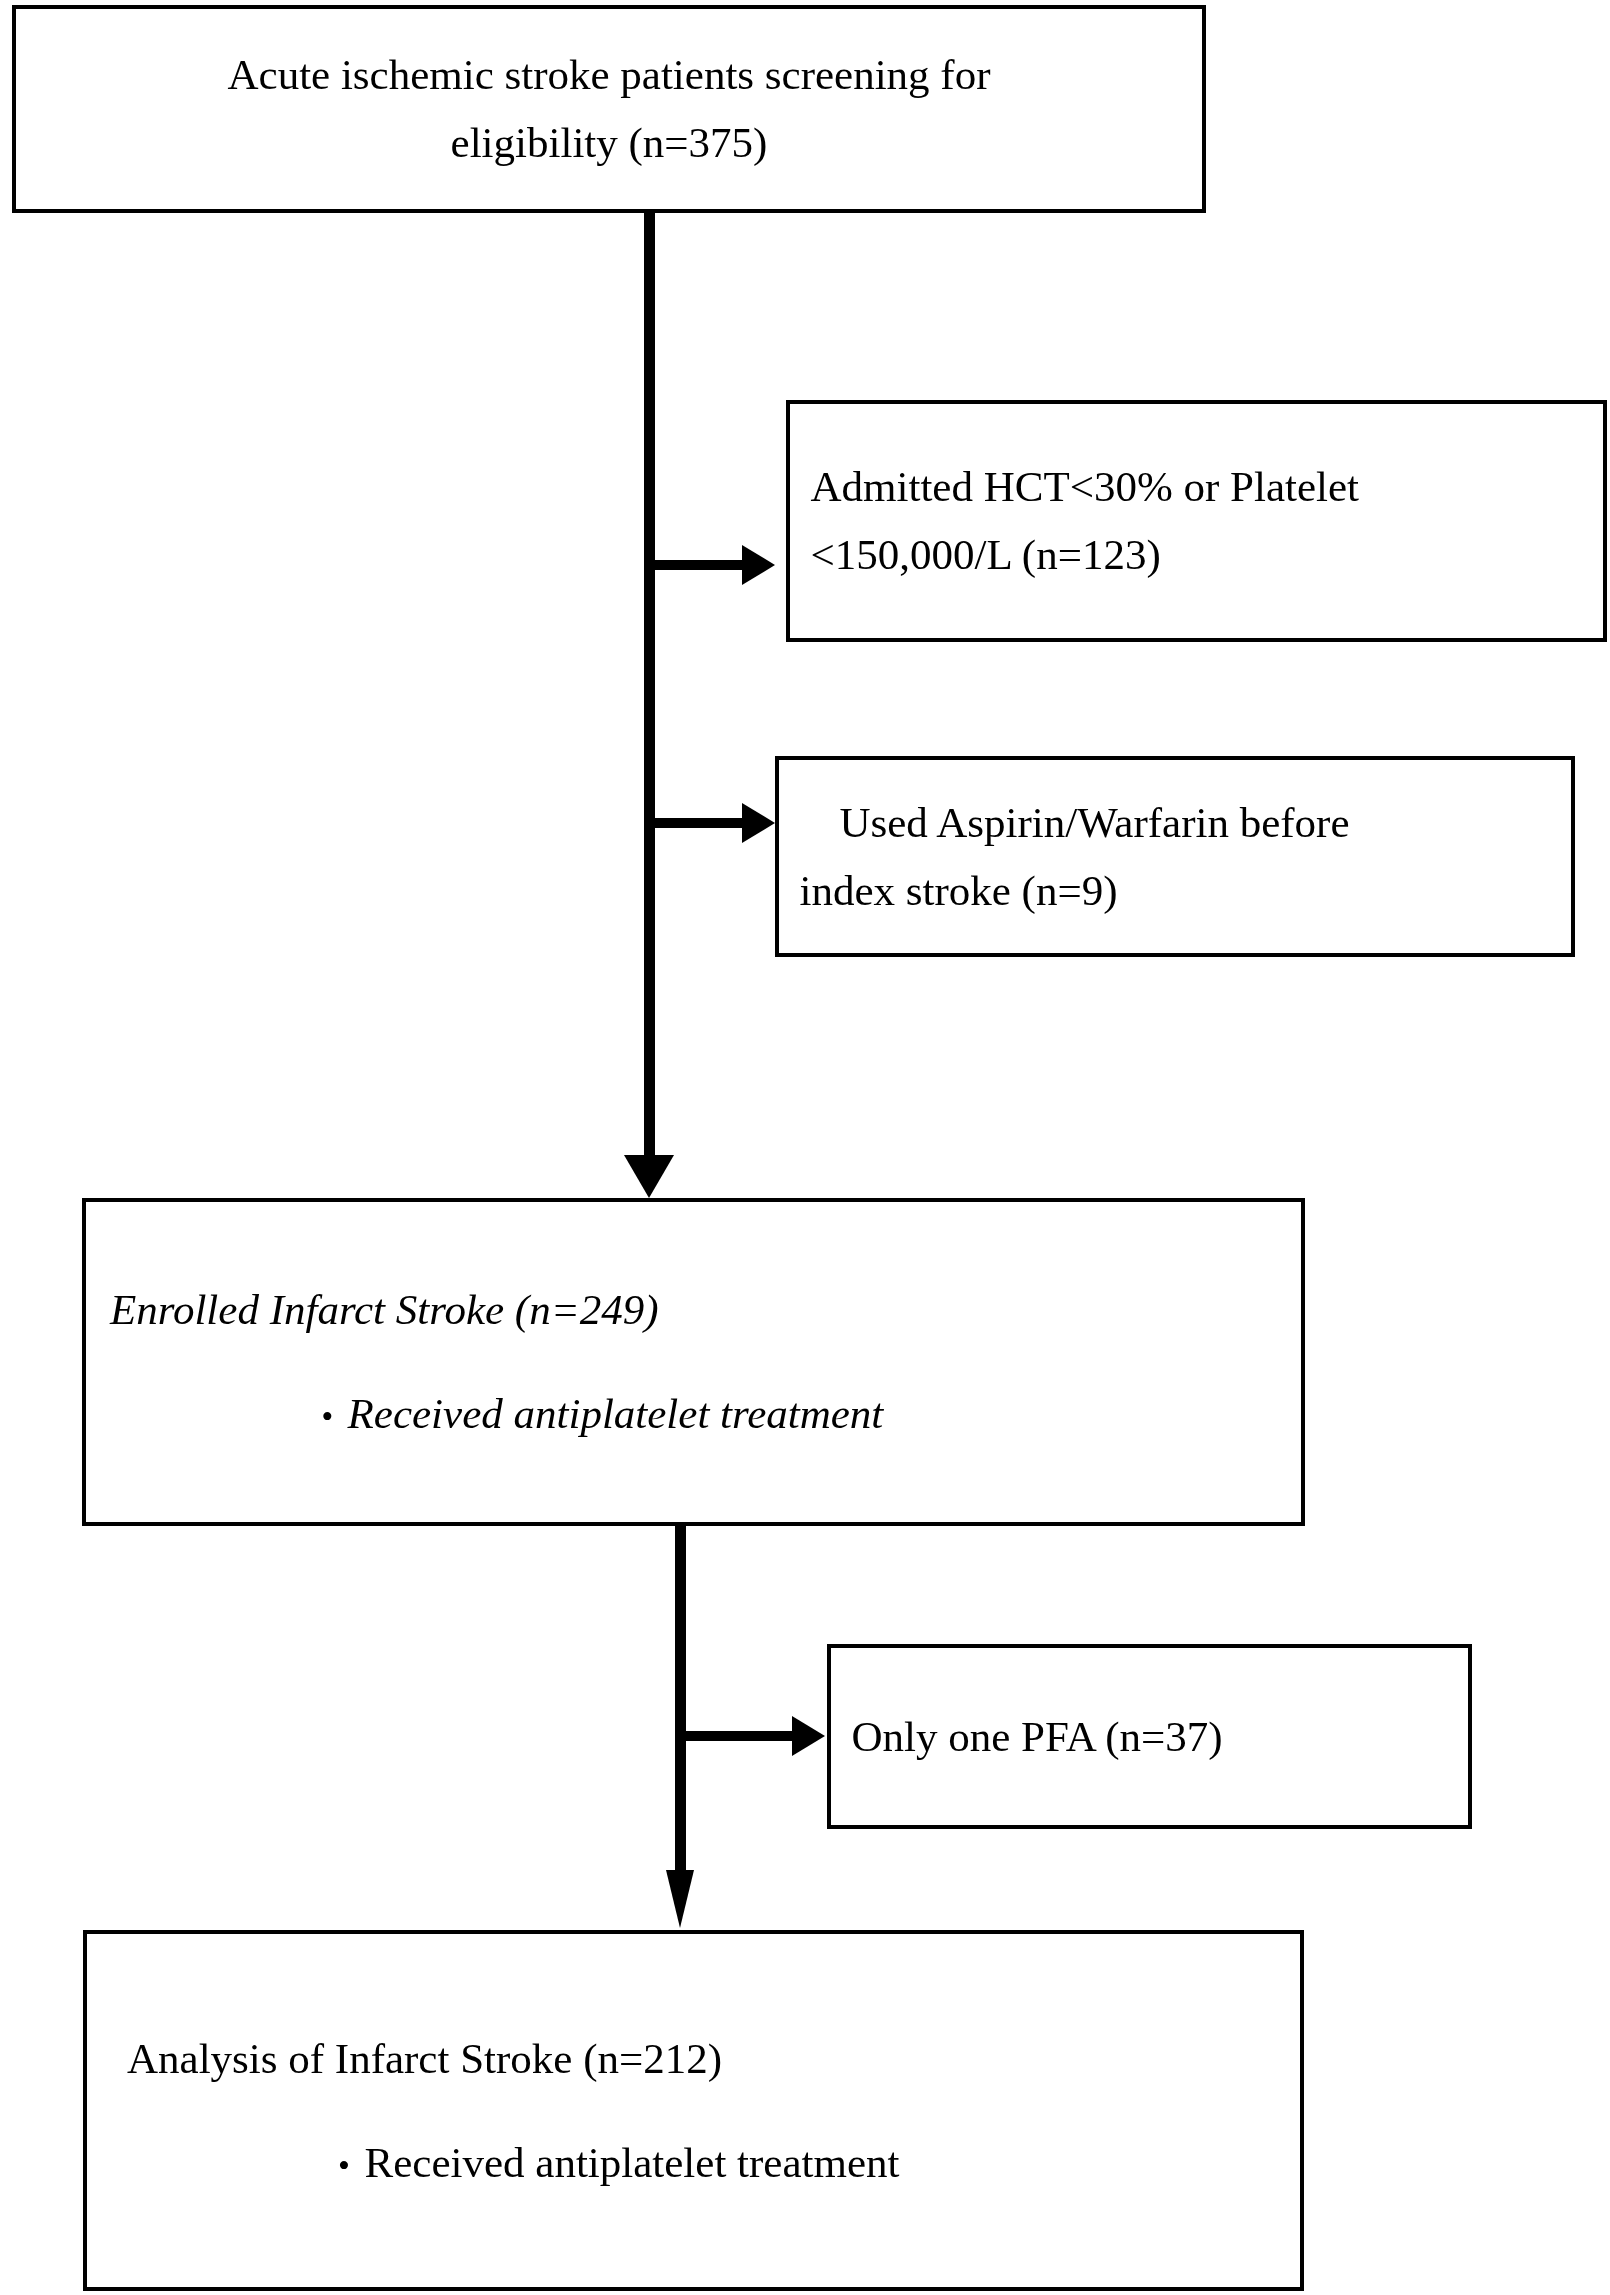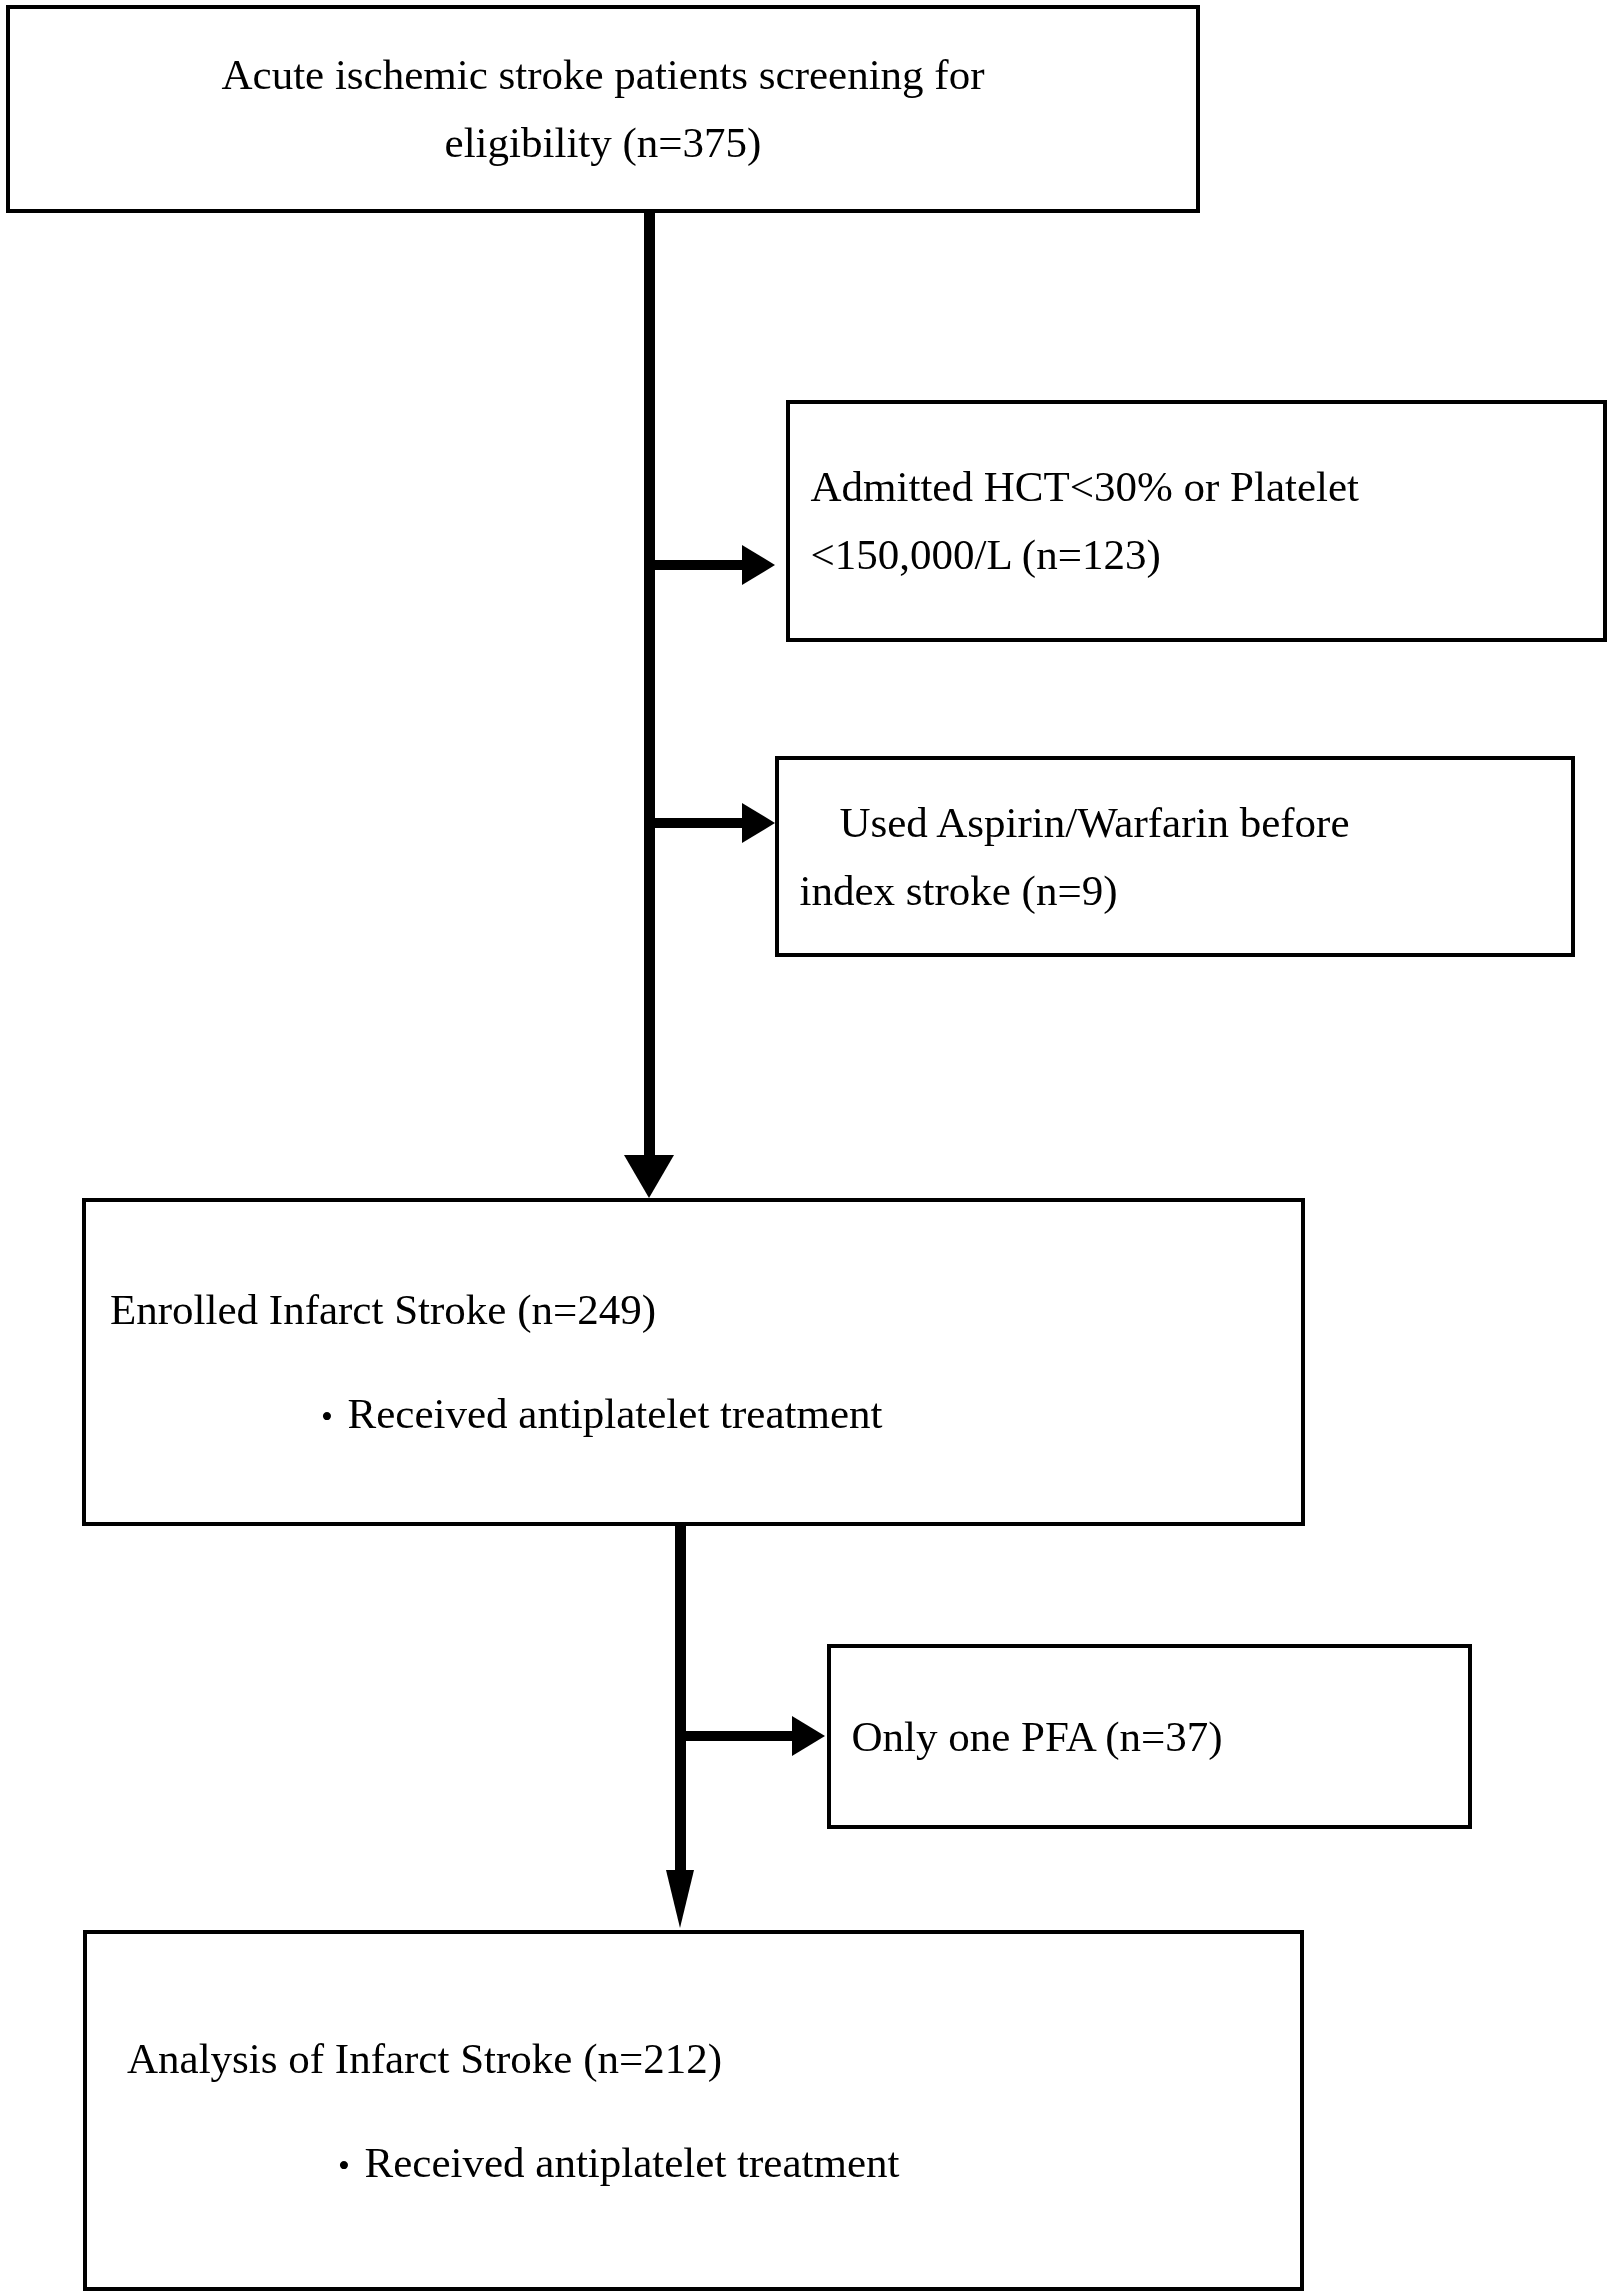--- a/index.html
+++ b/index.html
@@ -100,21 +100,21 @@
     border-left: 14.5px solid transparent;
     border-right: 14.5px solid transparent;
     border-top: 58px solid #000000;
   }
 </style>
 </head>
 <body>
 
 <div id="canvas">
 
-  <div class="node" style="left:6px; top:4.8px; width:1194px; height:208px;">
+  <div class="node" style="left:12px; top:4.8px; width:1194px; height:208px;">
     <div class="node-inner" style="top:0; bottom:0;">
       <div class="line-center">Acute ischemic stroke patients screening for</div>
       <div class="line-center">eligibility (n=375)</div>
     </div>
   </div>
 
   <div class="vline" style="left:644px; top:213px; width:11px; height:943px;"></div>
   <div class="arrow-down" style="left:624px; top:1155px;"></div>
 
   <div class="hline" style="left:655px; top:560px; width:91px; height:9.7px;"></div>
@@ -130,21 +130,21 @@
   <div class="hline" style="left:655px; top:818px; width:91px; height:9.7px;"></div>
   <div class="arrow-right" style="left:742px; top:803px;"></div>
 
   <div class="node" style="left:775px; top:756px; width:800px; height:201px;">
     <div class="node-inner" style="top:0; bottom:0;">
       <div class="line-just">Used  Aspirin/Warfarin  before</div>
       <div class="line-left">index stroke (n=9)</div>
     </div>
   </div>
 
-  <div class="node" style="left:82px; top:1198px; width:1223px; height:328px;">
+  <div class="node" style="left:82px; top:1198px; width:1223px; height:328px;font-style:italic;">
     <div class="node-inner" style="top:0; bottom:0; padding:0 24px;">
       <div class="para-title">Enrolled Infarct Stroke (n=249)</div>
       <div style="height:52px;"></div>
       <div class="bullet-row" style="padding-left:211px;">
         <span class="bullet-dot">•</span>
         <span class="bullet-text">Received antiplatelet treatment</span>
       </div>
     </div>
   </div>
 

